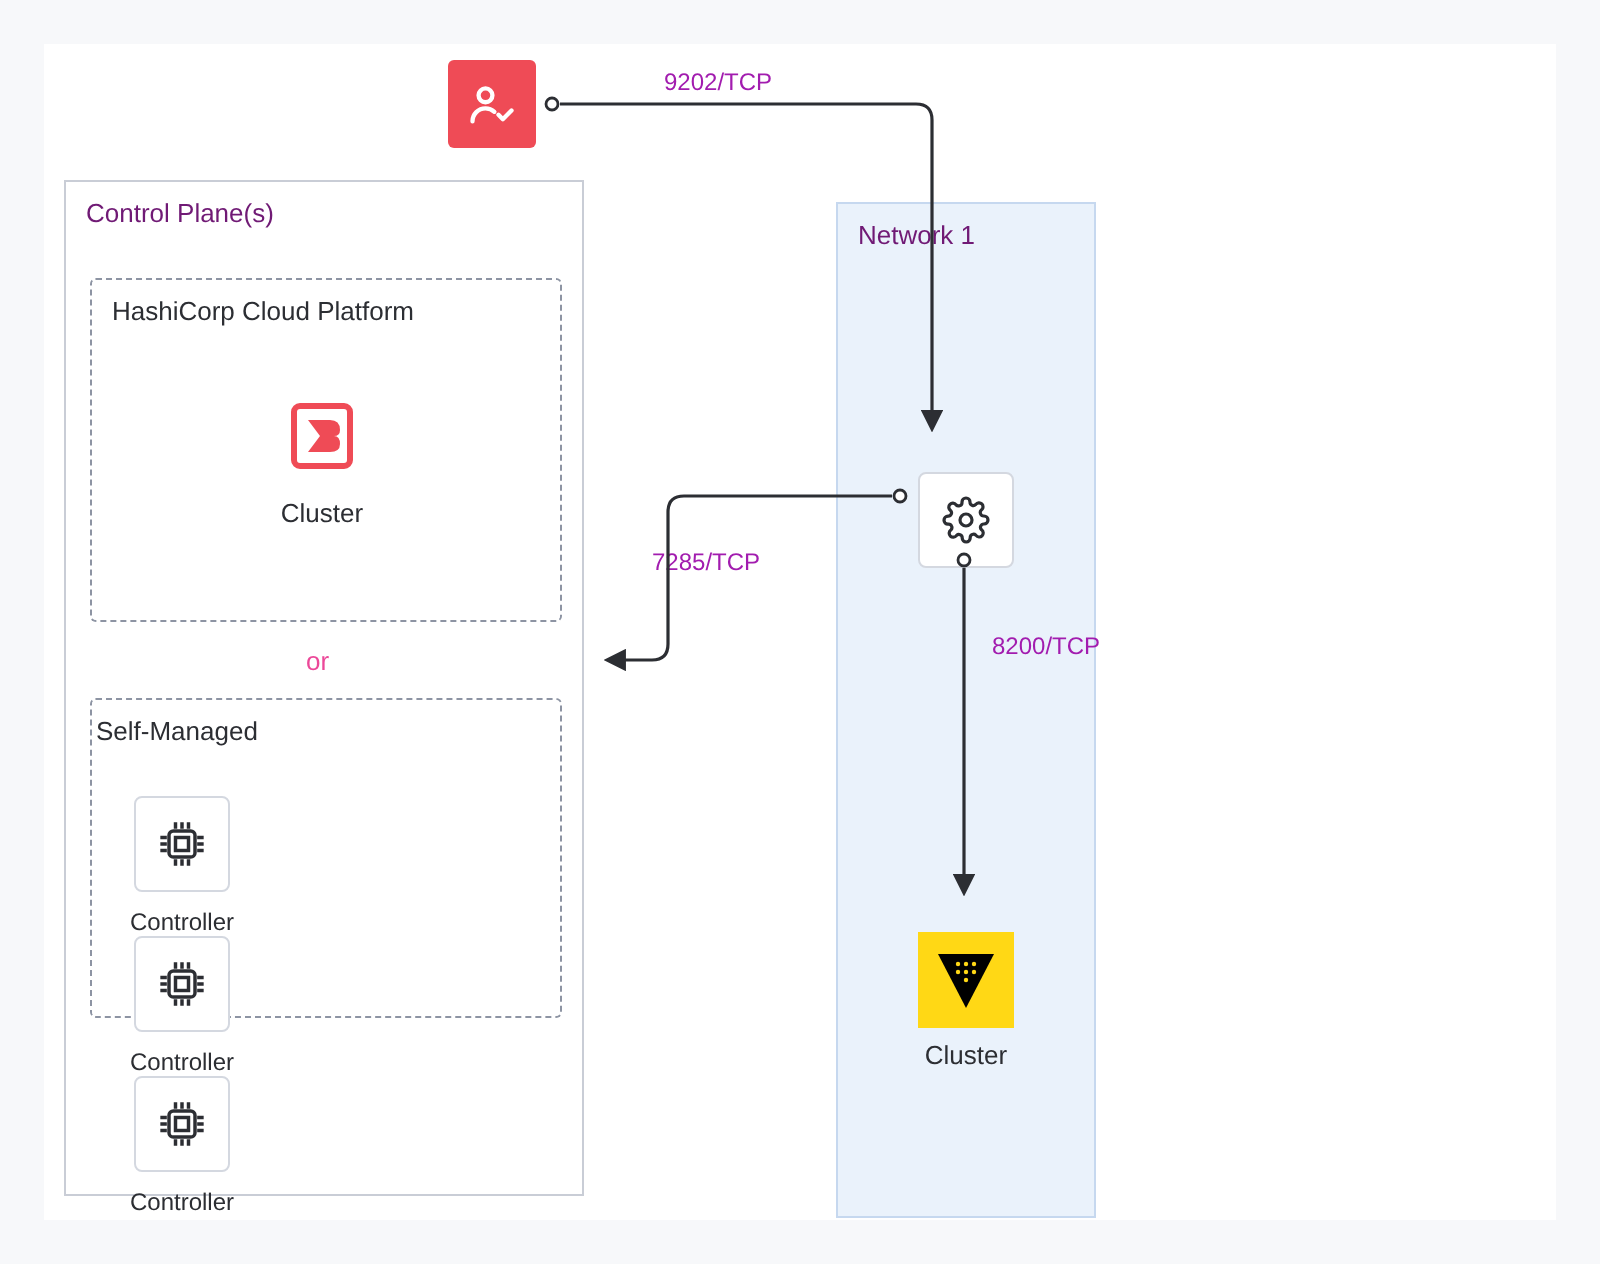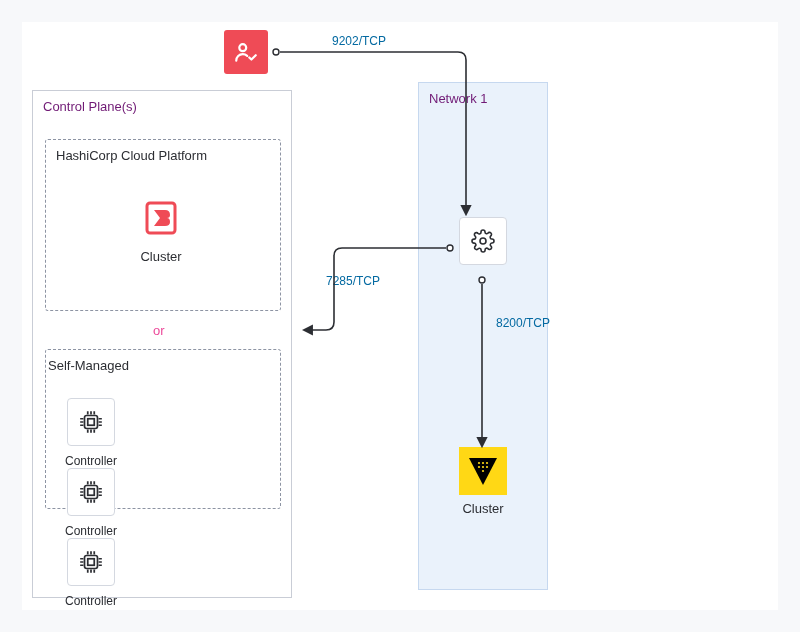--- a/index.html
+++ b/index.html
@@ -63,21 +63,21 @@
     border: 1px solid #d4d8e0;
     border-radius: 4px;
     background: #ffffff;
     display:flex; align-items:center; justify-content:center;
   }
   .ctrl-caption { margin-top: 8px; font-size: 12px; }
 
   
   .net-box {
     position: absolute;
-    left: 396px; top: 60px;
+    left: 396px; top: 79px;
     width: 130px; height: 508px;
     background: #eaf2fb;
     border: 1px solid #c6d8ef;
   }
   .gear-box {
     position:absolute; left: 40px; top: 134px;
     width: 48px; height: 48px;
     border: 1px solid #d4d8e0;
     border-radius: 4px;
     background:#ffffff;
@@ -98,21 +98,21 @@
   .user-box {
     position: absolute;
     left: 202px; top: 8px;
     width: 44px; height: 44px;
     background: #ef4b56;
     border-radius: 3px;
     display:flex; align-items:center; justify-content:center;
   }
 
   
-  .edge-label { position:absolute; font-size: 12px; color:#0369a1; }
+  .edge-label { position:absolute; font-size: 12px; color:#a21caf; }
 
   
   svg.arrows {
     position:absolute; left:0; top:0; width:756px; height:588px; pointer-events:none;
   }
 </style>
 </head>
 <body>
 
 <div class="canvas">

